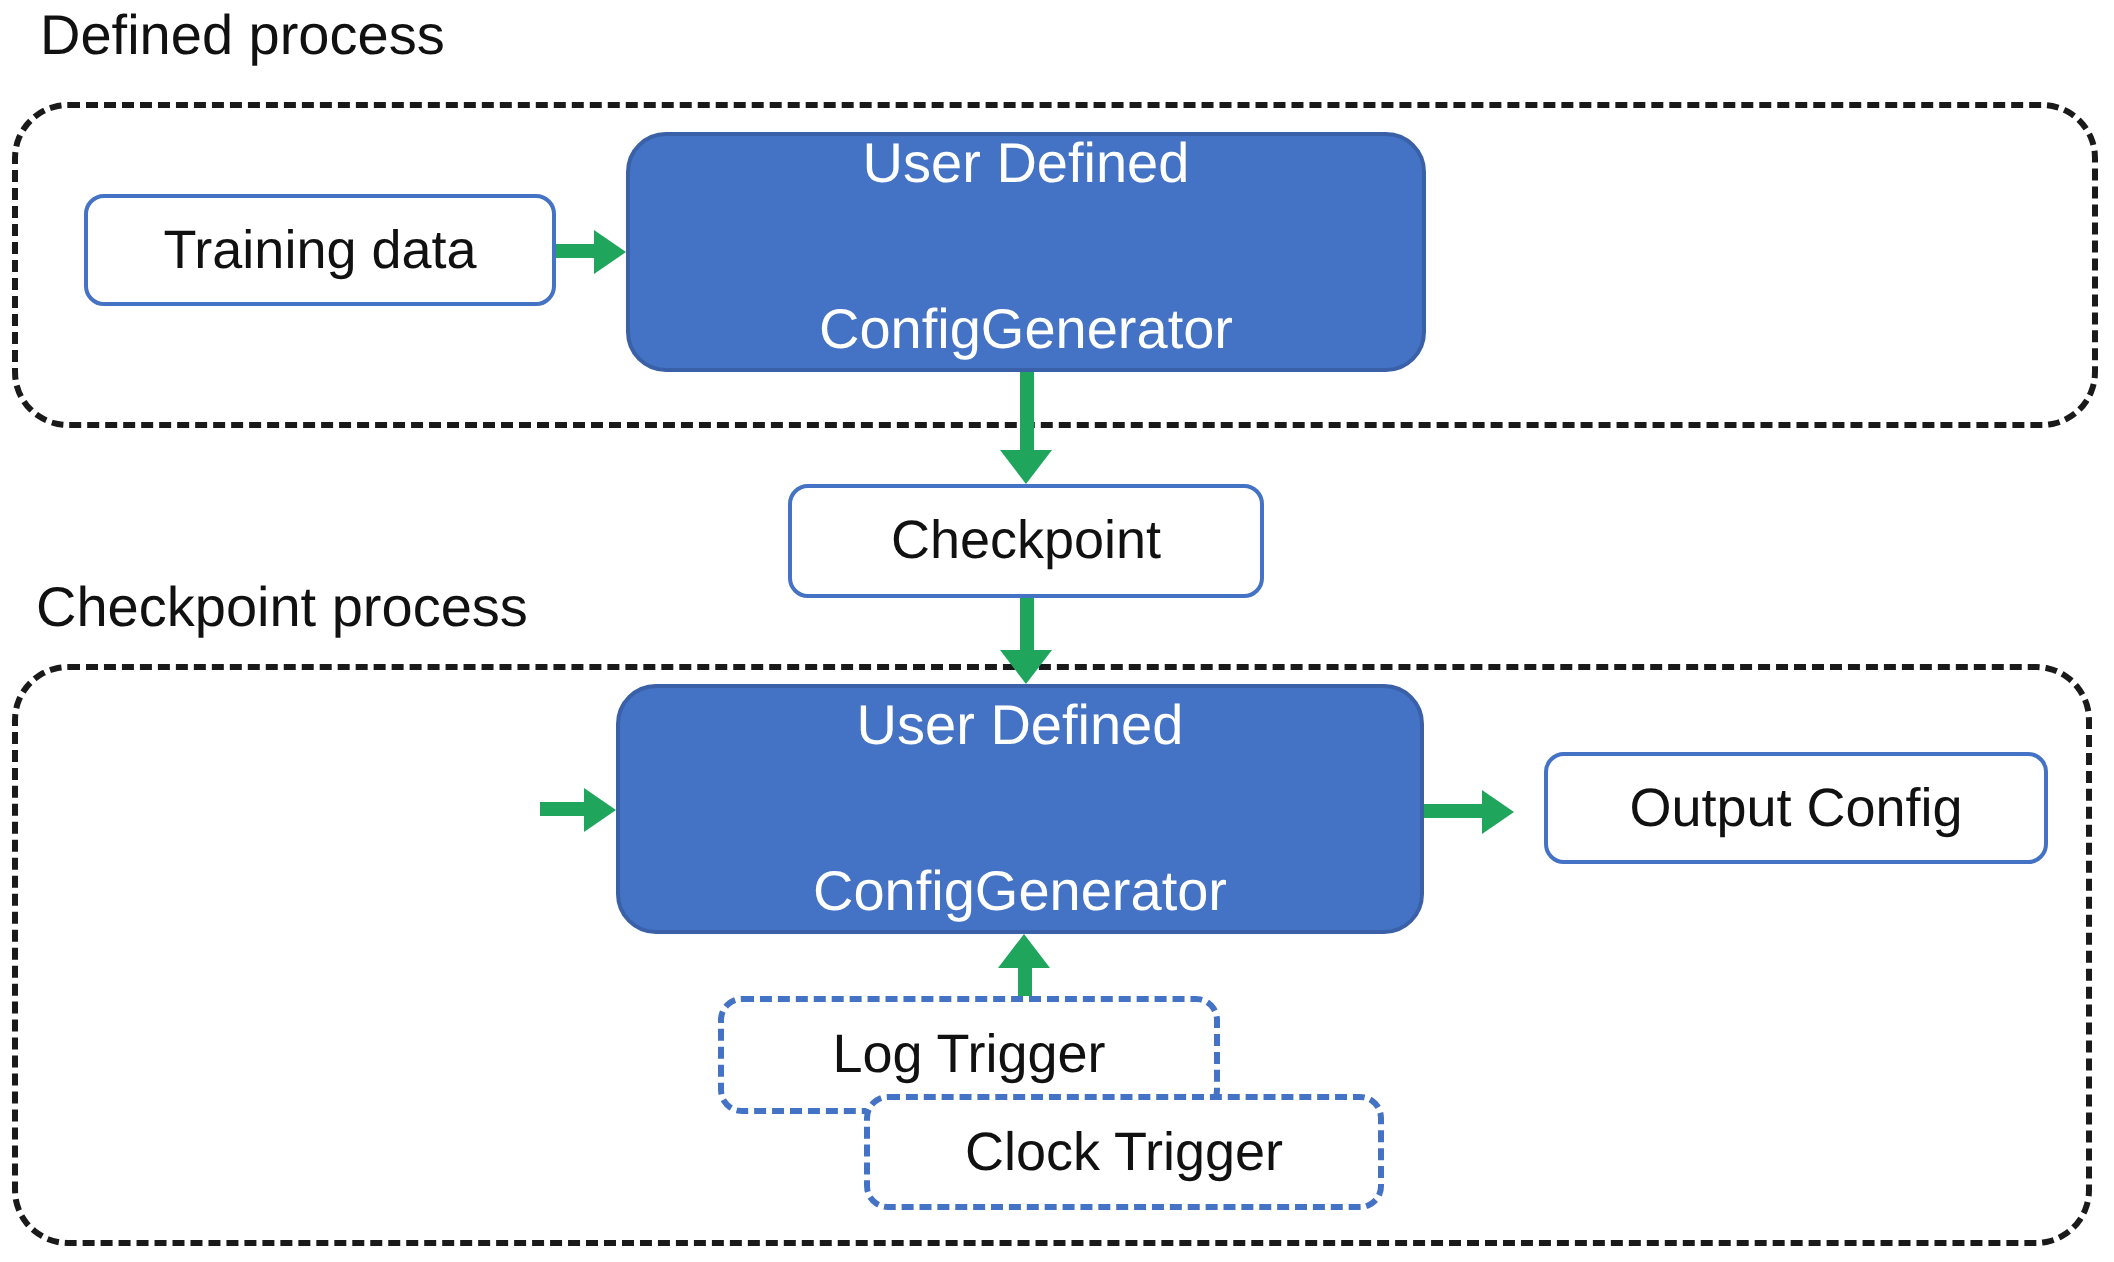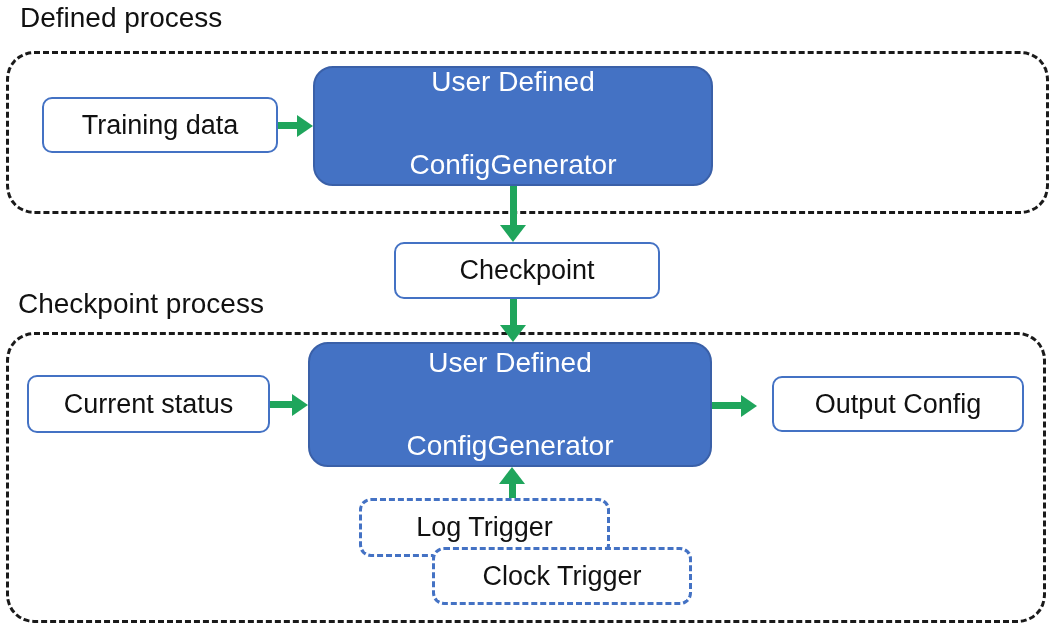--- a/index.html
+++ b/index.html
@@ -115,30 +115,29 @@
   <div class="arrow-part head-right" style="left:297px; top:115px;"></div>
 
   <div class="blue-box" style="left:313px; top:66px; width:400px; height:120px;">
     <span>User Defined</span>
     <span>ConfigGenerator</span>
   </div>
 
   <div class="arrow-part shaft-v" style="left:510px; top:186px; height:41px;"></div>
   <div class="arrow-part head-down" style="left:500px; top:225px;"></div>
 
-  <div class="white-box" style="left:394px; top:242px; width:266px; height:57px;">Checkpoint</div>
+  <div class="white-box" style="left:394px; top:242px; width:238px; height:57px;">Checkpoint</div>
 
   <div class="arrow-part shaft-v" style="left:510px; top:299px; height:28px;"></div>
   <div class="arrow-part head-down" style="left:500px; top:325px;"></div>
 
   <div class="section-label" style="left:18px; top:288px;">Checkpoint process</div>
 
   <div class="dashed-container" style="left:6px; top:332px; width:1040px; height:291px;"></div>
 
-  <div class="white-box" style="left:27px; top:375px; width:243px; height:58px;">Current status</div>
 
   <div class="arrow-part shaft-h" style="left:270px; top:401px; width:23px;"></div>
   <div class="arrow-part head-right" style="left:292px; top:394px;"></div>
 
   <div class="blue-box" style="left:308px; top:342px; width:404px; height:125px;">
     <span>User Defined</span>
     <span>ConfigGenerator</span>
   </div>
 
   <div class="arrow-part shaft-h" style="left:712px; top:402px; width:30px;"></div>

